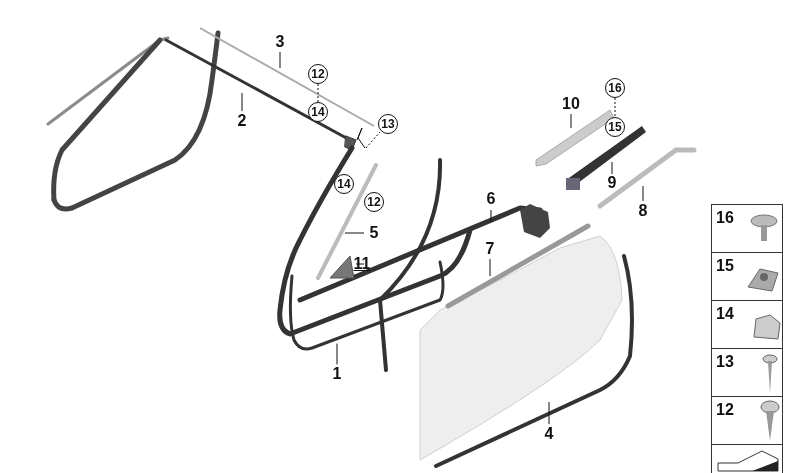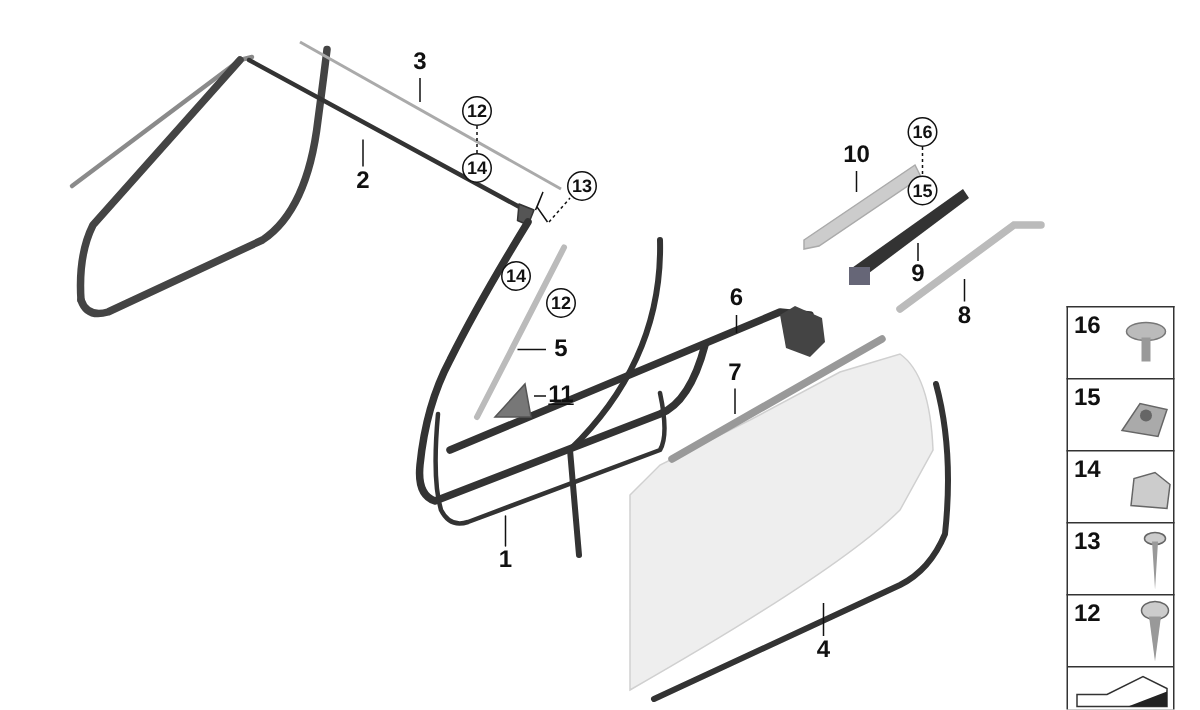--- a/index.html
+++ b/index.html
@@ -80,21 +80,21 @@
     <span class="num" style="left: 337px; top: 374px;">1</span>
     <span class="num" style="left: 242px; top: 121px;">2</span>
     <span class="num" style="left: 280px; top: 42px;">3</span>
     <span class="num" style="left: 549px; top: 434px;">4</span>
     <span class="num" style="left: 374px; top: 233px;">5</span>
     <span class="num" style="left: 491px; top: 199px;">6</span>
     <span class="num" style="left: 490px; top: 249px;">7</span>
     <span class="num" style="left: 643px; top: 211px;">8</span>
     <span class="num" style="left: 612px; top: 183px;">9</span>
     <span class="num" style="left: 571px; top: 104px;">10</span>
-    <span class="num" style="left: 374px; top: 264px; text-decoration: underline;">11</span>
+    <span class="num" style="left: 362px; top: 264px; text-decoration: underline;">11</span>
     <span class="circ" style="left: 318px; top: 74px;">12</span>
     <span class="circ" style="left: 318px; top: 112px;">14</span>
     <span class="circ" style="left: 388px; top: 124px;">13</span>
     <span class="circ" style="left: 344px; top: 184px;">14</span>
     <span class="circ" style="left: 374px; top: 202px;">12</span>
     <span class="circ" style="left: 615px; top: 88px;">16</span>
     <span class="circ" style="left: 615px; top: 127px;">15</span>
   </div>
 
 <div class="legend">

